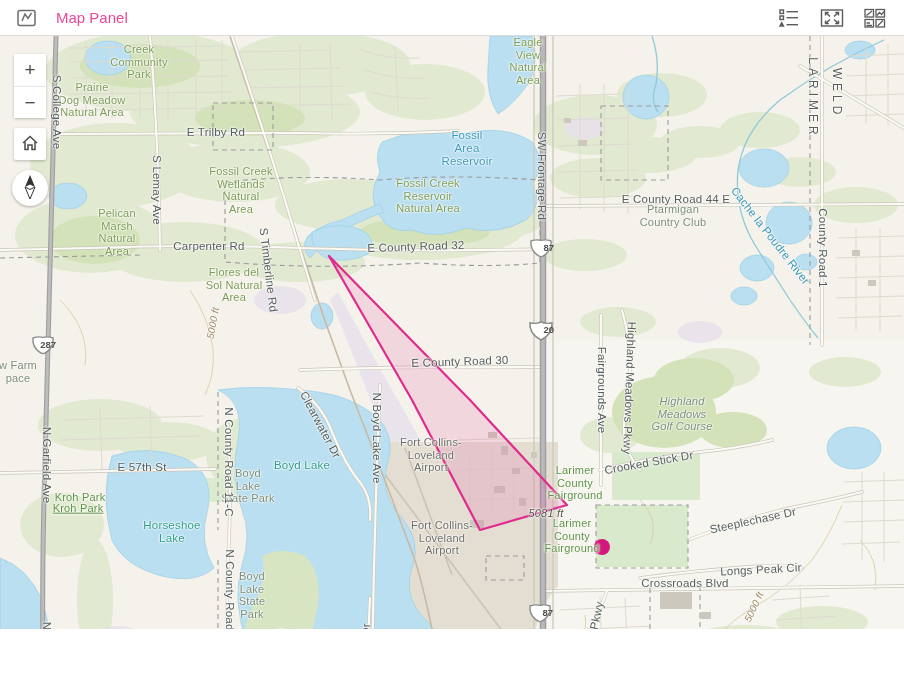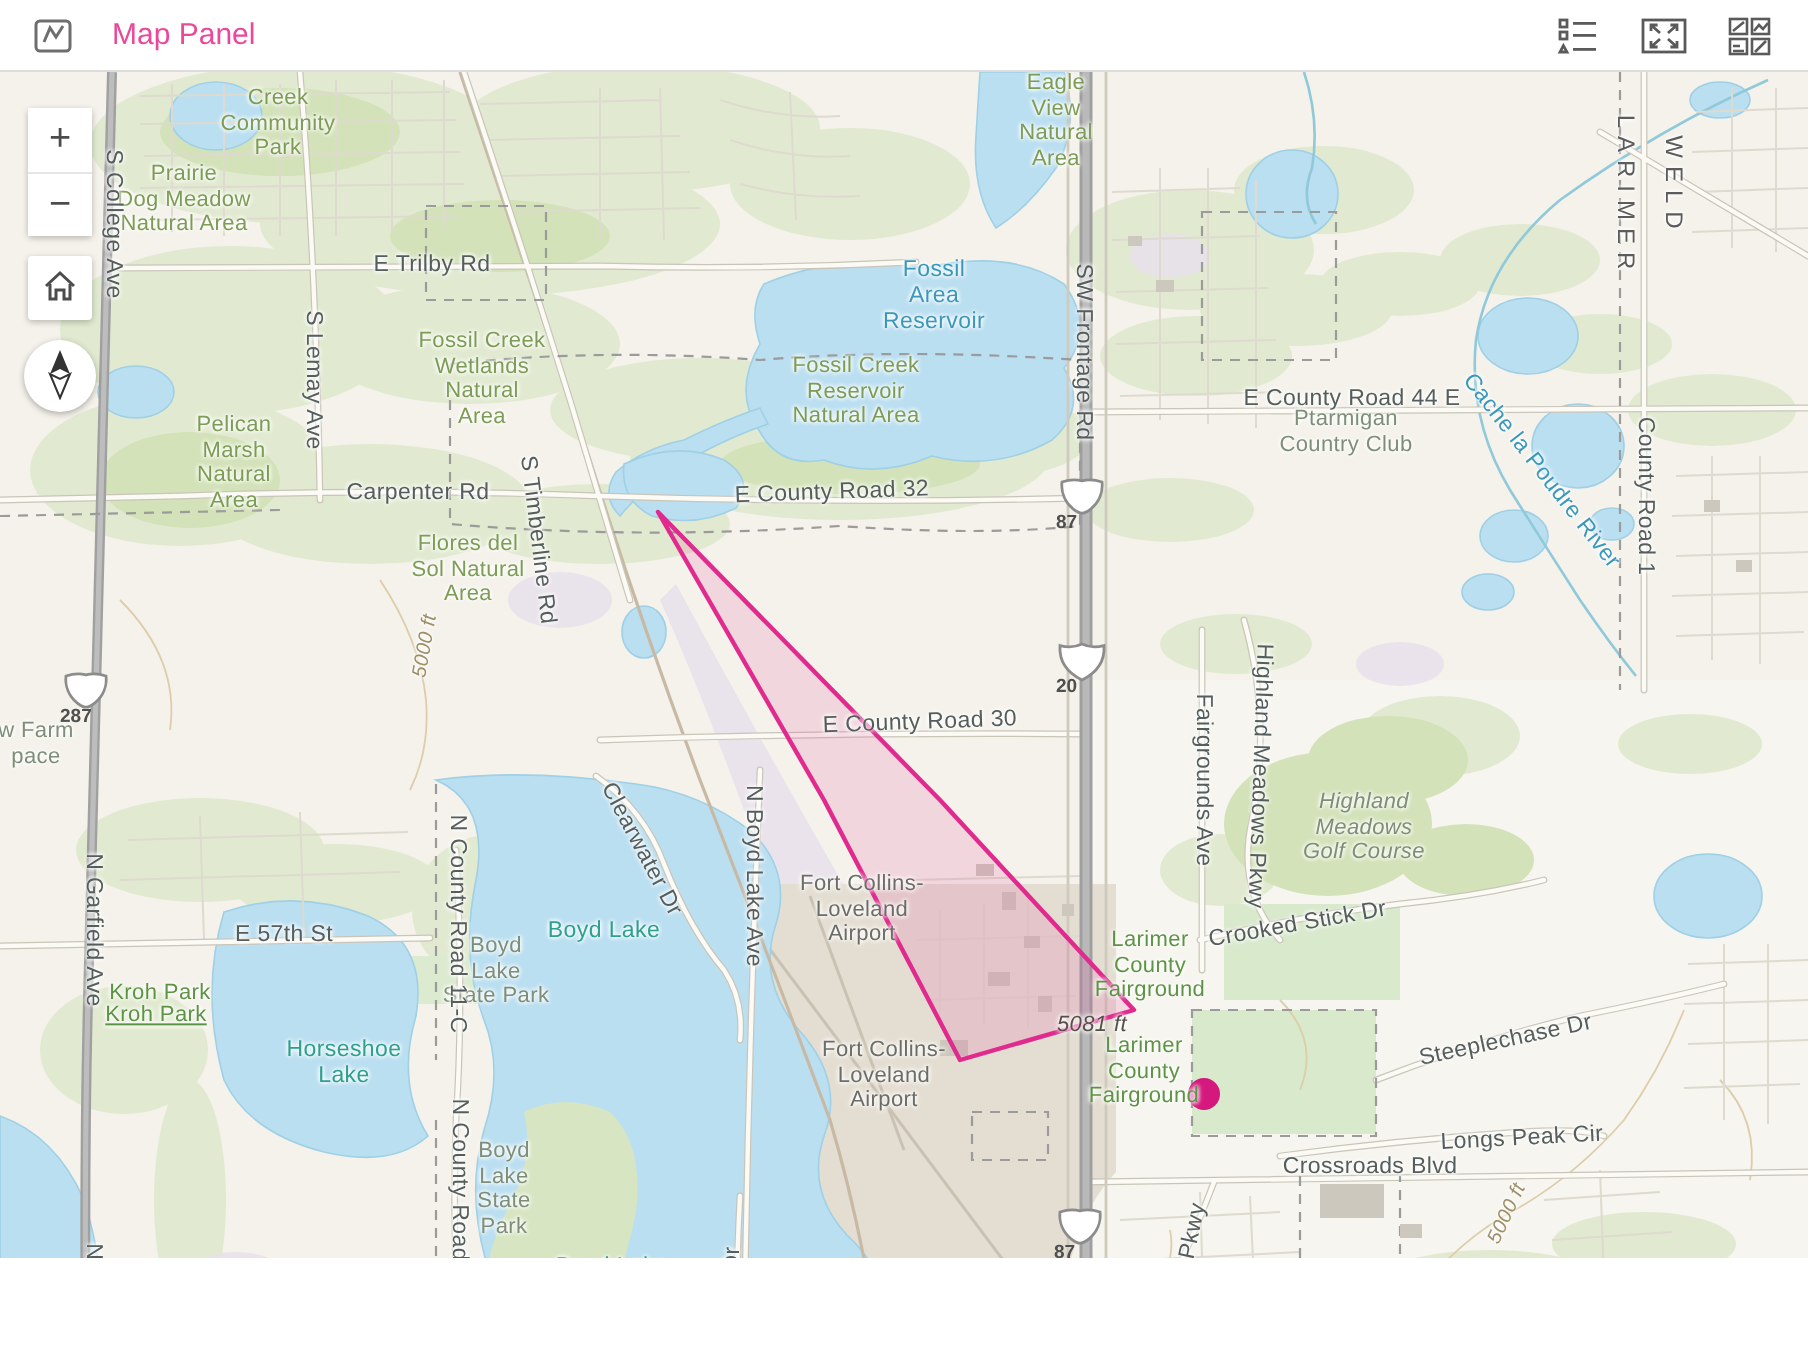--- a/index.html
+++ b/index.html
@@ -21,21 +21,21 @@
   .mlbl{position:absolute;font-size:11px;line-height:1.15;white-space:pre-line;text-align:center;
         text-shadow:0 0 2px #fff,0 0 2px #fff,0 0 3px #fff;letter-spacing:.2px;}
   .g{color:#7d9c55;} .g2{color:#5d9444;} .link{text-decoration:underline;}
   .wb{color:#3b98ba;font-size:11.5px;} .wt{color:#2ea08e;font-size:11.5px;}
   .rd{color:#555e5c;font-size:11.5px;} .ar{color:#7e8e78;} .poi{color:#6d6d68;}
   .county{color:#5c5c5c;letter-spacing:4px;font-size:12px;}
   .ct{color:#a08e66;font-style:italic;font-size:10px;}
   .el{color:#55514a;font-style:italic;font-size:11px;}
   
   .shield{position:absolute;width:26px;height:22px;z-index:9;}
-  .shield span{position:absolute;left:0;top:16px;width:26px;text-align:left;
+  .shield span{position:absolute;left:0;top:2px;width:26px;text-align:right;
                font-size:9.5px;font-weight:bold;color:#4f4f4f;line-height:16px;}
   
   .ctrls{position:absolute;left:14px;top:18px;z-index:20;}
   .zbox{width:32px;background:#fff;box-shadow:0 1px 3px rgba(0,0,0,.25);border-radius:2px;}
   .zbtn{width:32px;height:32px;background:#fff;border:none;cursor:pointer;font-size:19px;color:#4c4c4c;
         display:flex;align-items:center;justify-content:center;padding:0;}
   .zbtn+.zbtn{border-top:1px solid #e6e6e6;}
   .homebtn{margin-top:10px;width:32px;height:32px;background:#fff;border:none;cursor:pointer;
         box-shadow:0 1px 3px rgba(0,0,0,.25);border-radius:2px;display:flex;align-items:center;justify-content:center;color:#4c4c4c;padding:0;}
   .compass{margin-top:10px;margin-left:-2px;width:36px;height:36px;border-radius:50%;background:#fff;border:none;cursor:pointer;

